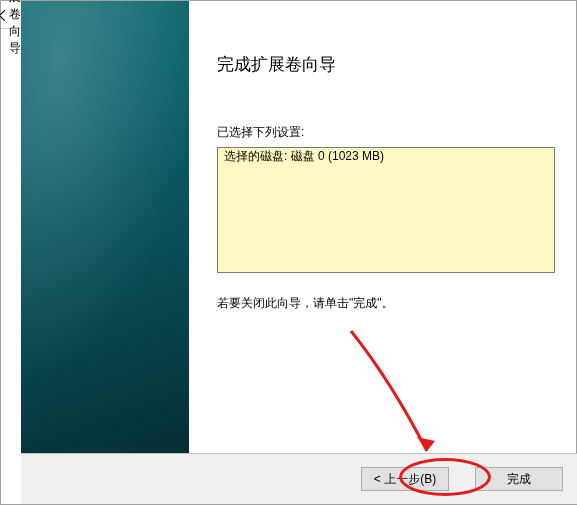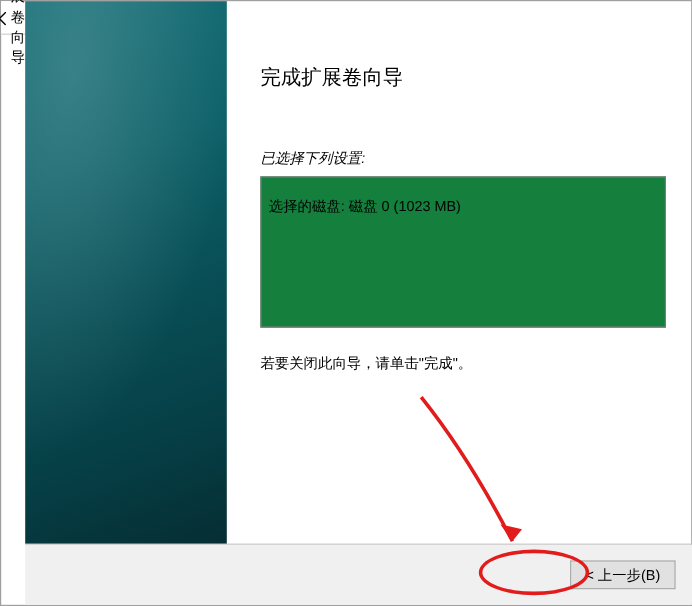--- a/index.html
+++ b/index.html
@@ -77,28 +77,27 @@
     .heading {
       font-size: 17px;
       color: #000;
       margin-bottom: 48px;
       margin-top: 28px;
     }
     .label1 {
       font-size: 12px;
       color: #000;
       margin-bottom: 6px;
-      font-style: italic;
     }
     .settings-box {
       width: 338px;
       height: 126px;
       border: 1px solid #7a7a7a;
-      background: #15803d;
-      padding: 16px 6px;
+      background: #fef9c3;
+      padding: 0 6px;
       font-size: 12px;
       color: #000;
       overflow: auto;
     }
     .hint {
       margin-top: 22px;
       font-size: 12px;
       color: #000;
     }
     .sep {
@@ -159,20 +158,21 @@
         <div class="label1">已选择下列设置:</div>
         <div class="settings-box">
           <div>选择的磁盘: 磁盘 0 (1023 MB)</div>
         </div>
         <div class="hint">若要关闭此向导，请单击"完成"。</div>
       </div>
     </div>
     <div class="sep"></div>
     <div class="footer">
       <button class="btn">&lt; 上一步(B)</button>
+      <button class="btn">完成</button>
     </div>
   </div>
 
   <div class="anno-circle" style="left:398px; top:457px; width:92px; height:38px;"></div>
 
   <svg class="anno-arrow" style="left:330px; top:320px; width:160px; height:160px;">
     <path d="M 20 10 Q 60 60 96 130" stroke="#e21b1b" stroke-width="3" fill="none"></path>
     <polygon points="96,130 86,116 104,120" fill="#e21b1b"></polygon>
   </svg>
 

